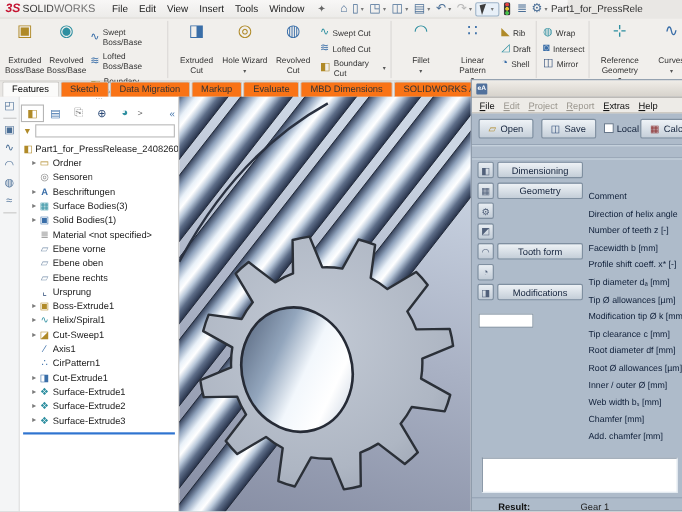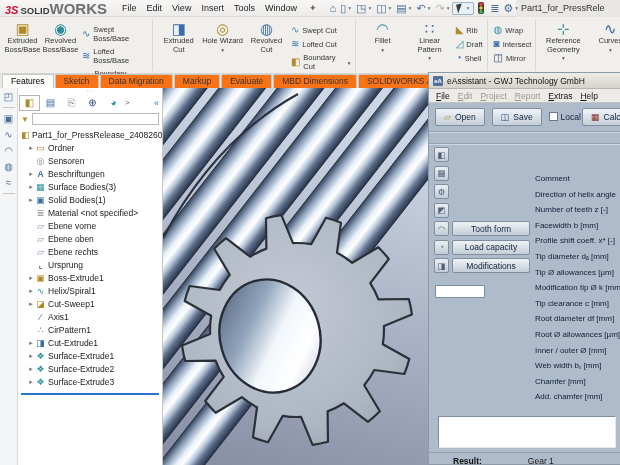--- a/index.html
+++ b/index.html
@@ -3,43 +3,43 @@
 <meta charset="utf-8">
 <style>
 *{margin:0;padding:0;box-sizing:border-box;font-family:"Liberation Sans",sans-serif}
 html,body{background:#cfd3d8}
 #app{position:relative;width:620px;height:465px;background:#e9e7e4;overflow:hidden;font-size:9px;color:#222}
 
 
 .menubar{position:absolute;left:0;top:0;width:516px;height:17px;background:linear-gradient(#f8f7f6,#ecebe9);display:flex;align-items:center;padding:0 5px;border-bottom:1px solid #dddbd8}
 .brand{display:flex;align-items:baseline;margin-right:10px}
 .brand-mark{color:#c41230;font-weight:bold;font-style:italic;font-size:11px;margin-right:2px}
-.brand-solid{font-weight:700;font-size:9.5px;color:#3a3a3a}
-.brand-works{font-weight:700;font-size:15px;color:#707070}
+.brand-solid{font-weight:400;font-size:9.5px;color:#3a3a3a}
+.brand-works{font-weight:400;font-size:10px;color:#707070}
 .menu-item{padding:0 5px;font-size:9px;color:#1d1d1d;cursor:default}
 .pin{color:#666;font-size:9px;margin:0 7px}
 .qbar{display:flex;align-items:center;margin-left:4px}
 .qbtn{display:flex;align-items:center;padding:0 1px}
 .qicon{font-size:11px;line-height:11px;color:#4a6e96;padding:0 1px}
 .qicon.dis{color:#b8b8b8}
 .qdd{font-size:5.5px;color:#777;margin:0 2px 0 1px}
 .selbox{border:1px solid #9db3c8;background:#e8f0f8;border-radius:2px;padding:1px 2px;display:flex;align-items:center}
 .cursor-tri{width:0;height:0;border-top:9px solid #3c3c3c;border-right:6px solid transparent;transform:rotate(-14deg);margin:0 2px}
 .traffic{width:6px;height:12px;border-radius:2px;margin:0 3px;background:
  radial-gradient(circle at 50% 18%,#e64040 0 1.4px,transparent 1.9px),
  radial-gradient(circle at 50% 50%,#e6c832 0 1.4px,transparent 1.9px),
  radial-gradient(circle at 50% 82%,#46c04a 0 1.4px,transparent 1.9px),#3b3b3b}
 .doc-title{margin-left:auto;font-size:9px;color:#333;white-space:nowrap}
 
 
 .ribbon{position:absolute;top:17px;left:0;width:620px;height:57px;background:#f1efec;border-bottom:1px solid #d8d6d3;display:flex;align-items:stretch;padding:2px 0}
 .rgroup{display:flex;align-items:flex-start;padding:2px 4px 0;border-right:1px solid #dad8d5;gap:1px}
 .bigbtn{width:46px;display:flex;flex-direction:column;align-items:center;text-align:center;cursor:default}
 .bicon{font-size:15px;line-height:16px;height:16px}
-.blabel{font-size:7.5px;line-height:8.5px;color:#333;margin-top:0}
+.blabel{font-size:7.5px;line-height:8.5px;color:#333;margin-top:14px}
 .stack{display:flex;flex-direction:column;gap:4px;padding-top:4px;padding-left:2px}
 .srow{display:flex;align-items:center;gap:3px;font-size:7.5px;color:#333;cursor:default}
 .sicon{font-size:10px;line-height:10px}
 .dd{font-size:5.5px;color:#555;margin-top:1px}
 .c-gold{color:#b08a28}.c-blue{color:#3a6ea8}.c-teal{color:#2e8fa0}.c-slate{color:#7c93ad}.c-gray{color:#8a8a8a}.c-navy{color:#2c4a77}
 
 
 .tabstrip{position:absolute;top:74px;left:0;width:620px;height:14px;display:flex;align-items:flex-end;padding-left:2px}
 .tab{font-size:8.5px;padding:1px 8px 2px;background:#f97316;border:1px solid #c9c7c4;border-bottom:none;margin-right:1px;color:#333;border-radius:2px 2px 0 0;white-space:nowrap;cursor:default}
 .tab.active{background:#fbfbfa;color:#000}
@@ -467,21 +467,20 @@
       <rect x="188" y="-260" width="37" height="820" fill="url(#chromeA)" stroke="#1f2734" stroke-width="0.8"></rect>
     </g>
     <path d="M0 150 Q 52 52 135 6" stroke="#2a3140" stroke-width="2.2" fill="none"></path>
     <path id="gear" d="M148.2 156.2L163.0 129.7A116 116 0 0 1 178.0 134.7L174.0 164.7A87 87 0 0 1 189.2 174.8L189.2 174.8L215.3 159.2A116 116 0 0 1 225.8 171.0L207.3 195.1A87 87 0 0 1 215.4 211.4L215.4 211.4L245.8 211.0A116 116 0 0 1 248.9 226.4L220.9 238.0A87 87 0 0 1 219.8 256.2L219.8 256.2L246.3 271.0A116 116 0 0 1 241.3 286.0L211.3 282.0A87 87 0 0 1 201.2 297.2L201.2 297.2L216.8 323.3A116 116 0 0 1 205.0 333.8L180.9 315.3A87 87 0 0 1 164.6 323.4L164.6 323.4L165.0 353.8A116 116 0 0 1 149.6 356.9L138.0 328.9A87 87 0 0 1 119.8 327.8L119.8 327.8L105.0 354.3A116 116 0 0 1 90.0 349.3L94.0 319.3A87 87 0 0 1 78.8 309.2L78.8 309.2L52.7 324.8A116 116 0 0 1 42.2 313.0L60.7 288.9A87 87 0 0 1 52.6 272.6L52.6 272.6L22.2 273.0A116 116 0 0 1 19.1 257.6L47.1 246.0A87 87 0 0 1 48.2 227.8L48.2 227.8L21.7 213.0A116 116 0 0 1 26.7 198.0L56.7 202.0A87 87 0 0 1 66.8 186.8L66.8 186.8L51.2 160.7A116 116 0 0 1 63.0 150.2L87.1 168.7A87 87 0 0 1 103.4 160.6L103.4 160.6L103.0 130.2A116 116 0 0 1 118.4 127.1L130.0 155.1A87 87 0 0 1 148.2 156.2Z" fill="url(#gearFace)" stroke="#2b3038" stroke-width="2.2" stroke-linejoin="round"></path>
     <ellipse cx="107" cy="248" rx="50" ry="57" transform="rotate(-16 107 248)" fill="url(#chromeB)" stroke="#262b36" stroke-width="2.4"></ellipse>
   </svg>
 
   <div class="ea">
     <div class="ea-title">
       <span class="ea-logo">eA</span>
-      <span>eAssistant - GWJ Technology GmbH</span>
     </div>
     <div class="ea-menus">
       <span class="ea-menu">File</span>
       <span class="ea-menu disabled">Edit</span>
       <span class="ea-menu disabled">Project</span>
       <span class="ea-menu disabled">Report</span>
       <span class="ea-menu">Extras</span>
       <span class="ea-menu">Help</span>
     </div>
     <div class="ea-toolbar">
@@ -501,37 +500,38 @@
           <span class="bi" style="color:#8a2a2a">▦</span>
           <span>Calcula</span>
         </span>
     </div>
     <div class="groove g1"></div>
     <div class="groove g2"></div>
 
     <div class="sec-col">
       <div class="sec-row">
           <span class="sec-iconbtn">◧</span>
+          <span class="sec-btn">Dimensioning</span>
         </div>
       <div class="sec-row">
           <span class="sec-iconbtn">▦</span>
+          <span class="sec-btn">Geometry</span>
         </div>
       <div class="sec-row">
           <span class="sec-iconbtn">⚙</span>
         </div>
       <div class="sec-row">
           <span class="sec-iconbtn">◩</span>
         </div>
       <div class="sec-row">
           <span class="sec-iconbtn">◠</span>
           <span class="sec-btn">Tooth form</span>
         </div>
       <div class="sec-row">
           <span class="sec-iconbtn">◔</span>
-          <span class="sec-btn">Load capacity</span>
         </div>
       <div class="sec-row">
           <span class="sec-iconbtn">◨</span>
           <span class="sec-btn">Modifications</span>
         </div>
     </div>
     <input class="sec-input" value="" style="">
 
     <div class="lab-col">
       <div class="lab">Comment</div>

